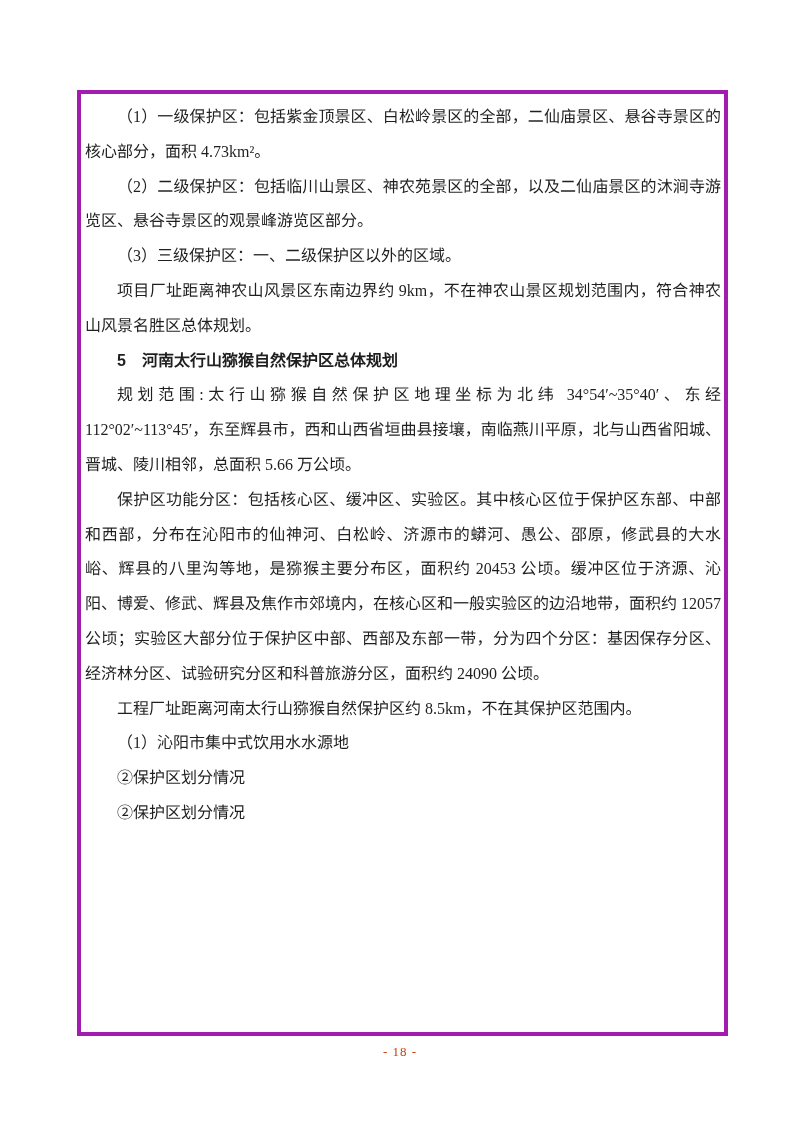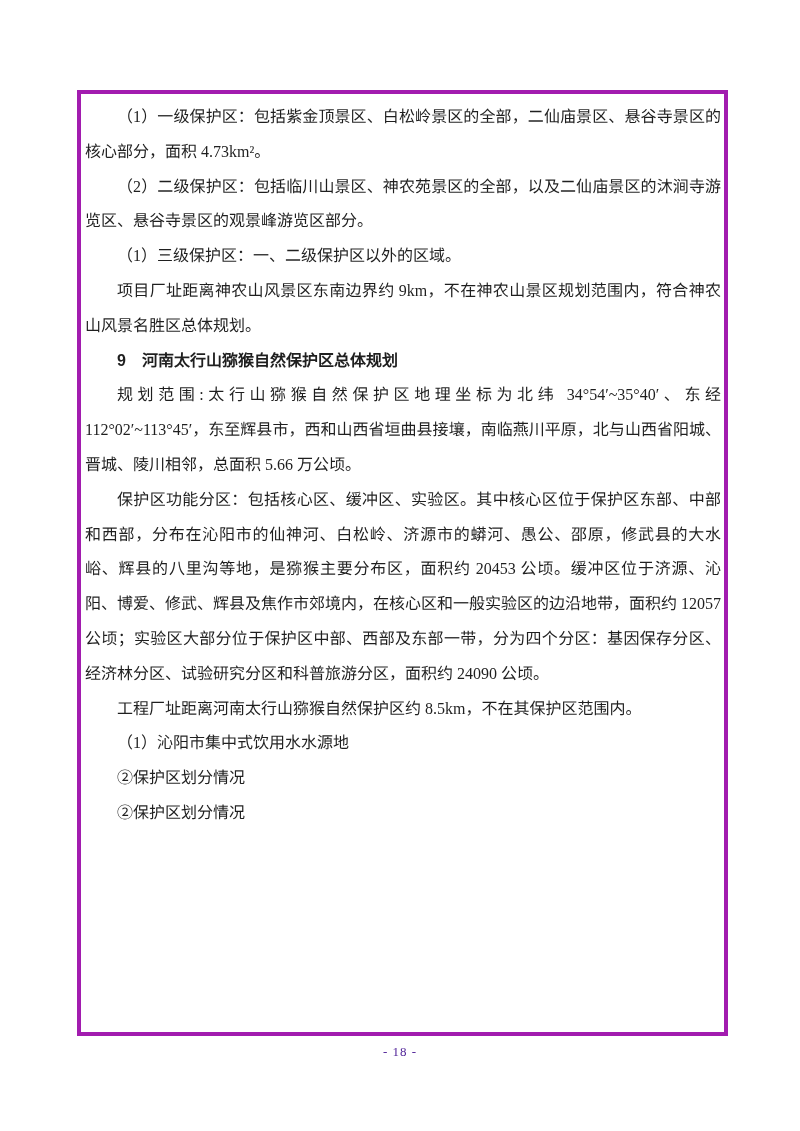--- a/index.html
+++ b/index.html
@@ -42,35 +42,35 @@
     font-weight: bold;
     text-align: left;
   }
   .footer {
     position: absolute;
     left: 0;
     top: 1044px;
     width: 100%;
     text-align: center;
     font-size: 13px;
-    color: #4c1d95;
+    color: #c2410c;
     letter-spacing: 1px;
   }
 </style>
 </head>
 <body>
 
 <div class="page">
   <div class="content-box">
     <div class="doc-body" id="doc-body">
         <p class="para">（1）一级保护区：包括紫金顶景区、白松岭景区的全部，二仙庙景区、悬谷寺景区的核心部分，面积 4.73km²。</p>
         <p class="para">（2）二级保护区：包括临川山景区、神农苑景区的全部，以及二仙庙景区的沐涧寺游览区、悬谷寺景区的观景峰游览区部分。</p>
-        <p class="para">（1）三级保护区：一、二级保护区以外的区域。</p>
+        <p class="para">（3）三级保护区：一、二级保护区以外的区域。</p>
         <p class="para">项目厂址距离神农山风景区东南边界约 9km，不在神农山景区规划范围内，符合神农山风景名胜区总体规划。</p>
-        <p class="heading">9　河南太行山猕猴自然保护区总体规划</p>
+        <p class="heading">5　河南太行山猕猴自然保护区总体规划</p>
         <p class="para">规划范围:太行山猕猴自然保护区地理坐标为北纬 34°54′~35°40′、东经 112°02′~113°45′，东至辉县市，西和山西省垣曲县接壤，南临燕川平原，北与山西省阳城、晋城、陵川相邻，总面积 5.66 万公顷。</p>
         <p class="para">保护区功能分区：包括核心区、缓冲区、实验区。其中核心区位于保护区东部、中部和西部，分布在沁阳市的仙神河、白松岭、济源市的蟒河、愚公、邵原，修武县的大水峪、辉县的八里沟等地，是猕猴主要分布区，面积约 20453 公顷。缓冲区位于济源、沁阳、博爱、修武、辉县及焦作市郊境内，在核心区和一般实验区的边沿地带，面积约 12057 公顷；实验区大部分位于保护区中部、西部及东部一带，分为四个分区：基因保存分区、经济林分区、试验研究分区和科普旅游分区，面积约 24090 公顷。</p>
         <p class="para">工程厂址距离河南太行山猕猴自然保护区约 8.5km，不在其保护区范围内。</p>
         <p class="para">（1）沁阳市集中式饮用水水源地</p>
         <p class="para">②保护区划分情况</p>
         <p class="para">②保护区划分情况</p>
       </div>
   </div>
   <div class="footer">- 18 -</div>
 </div>

